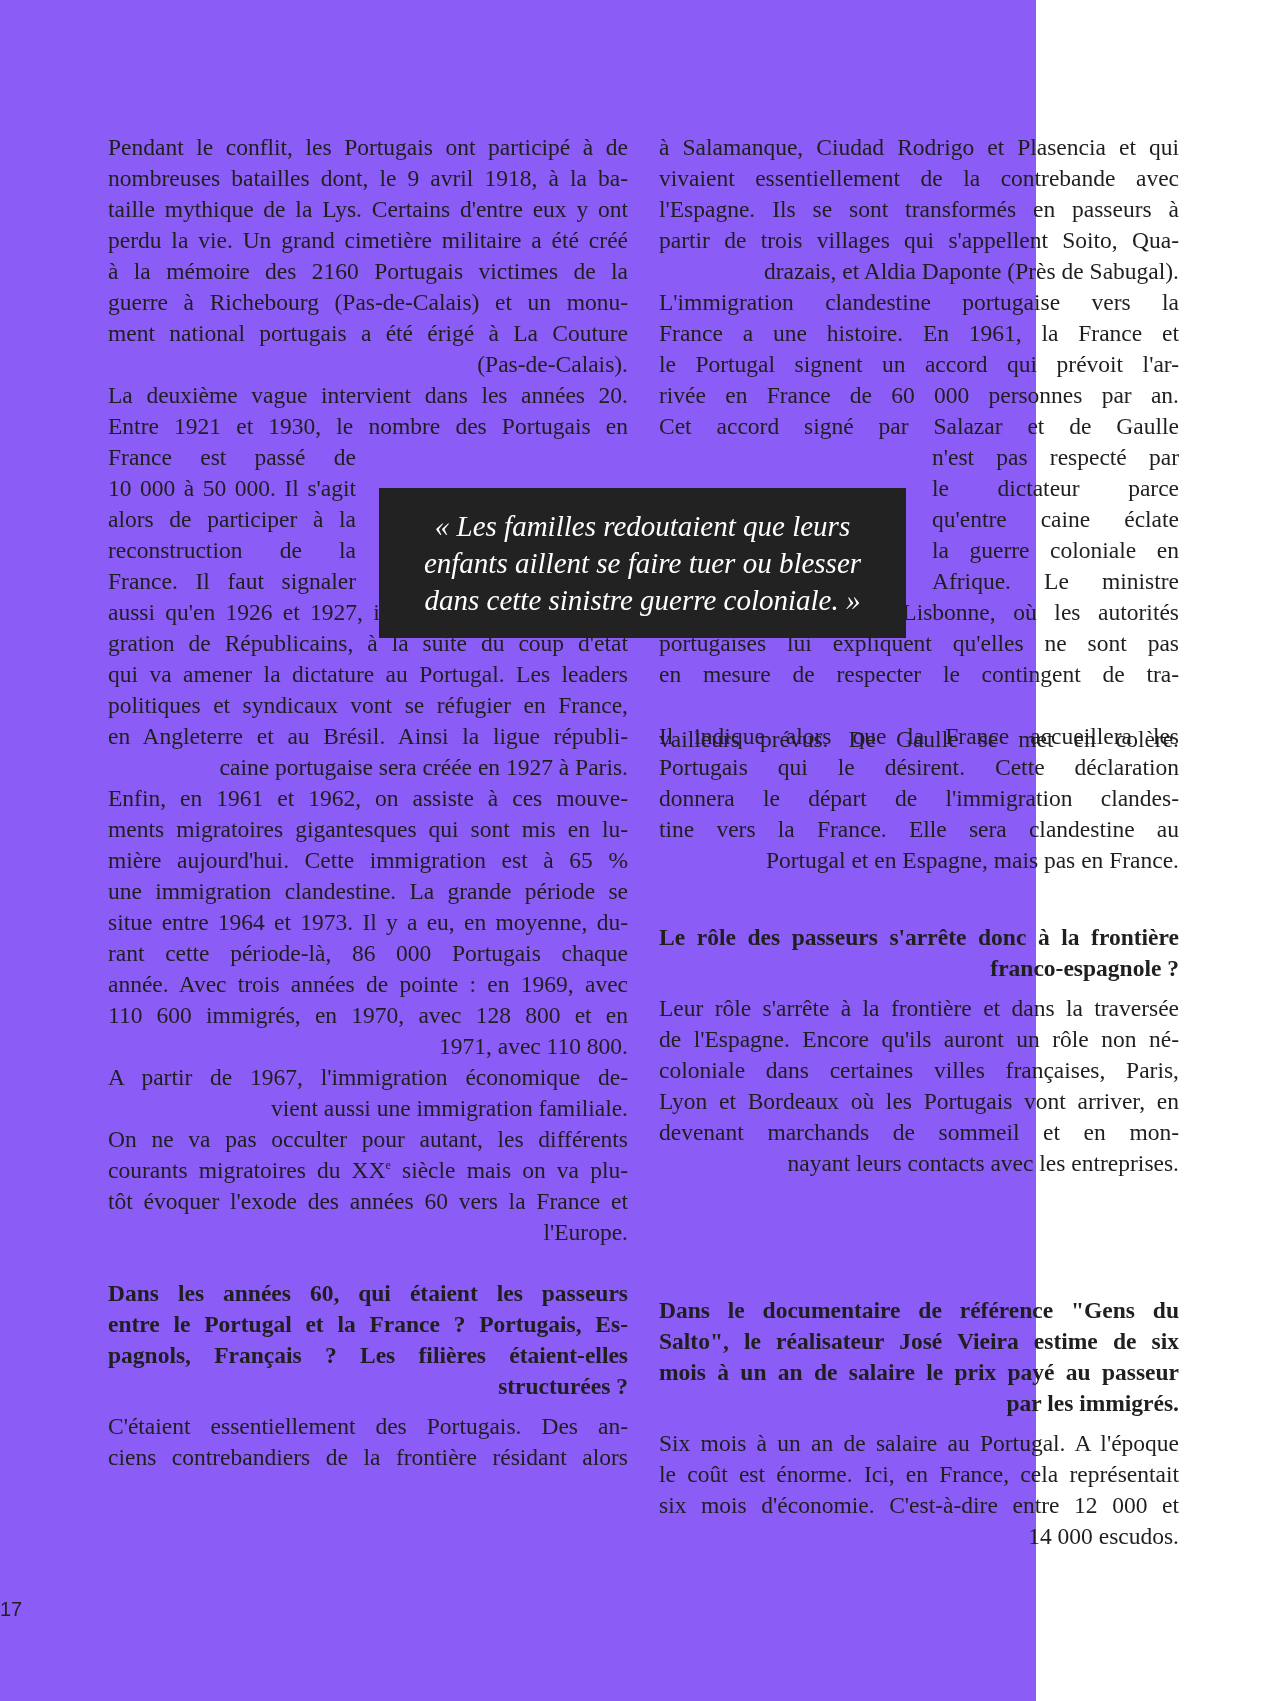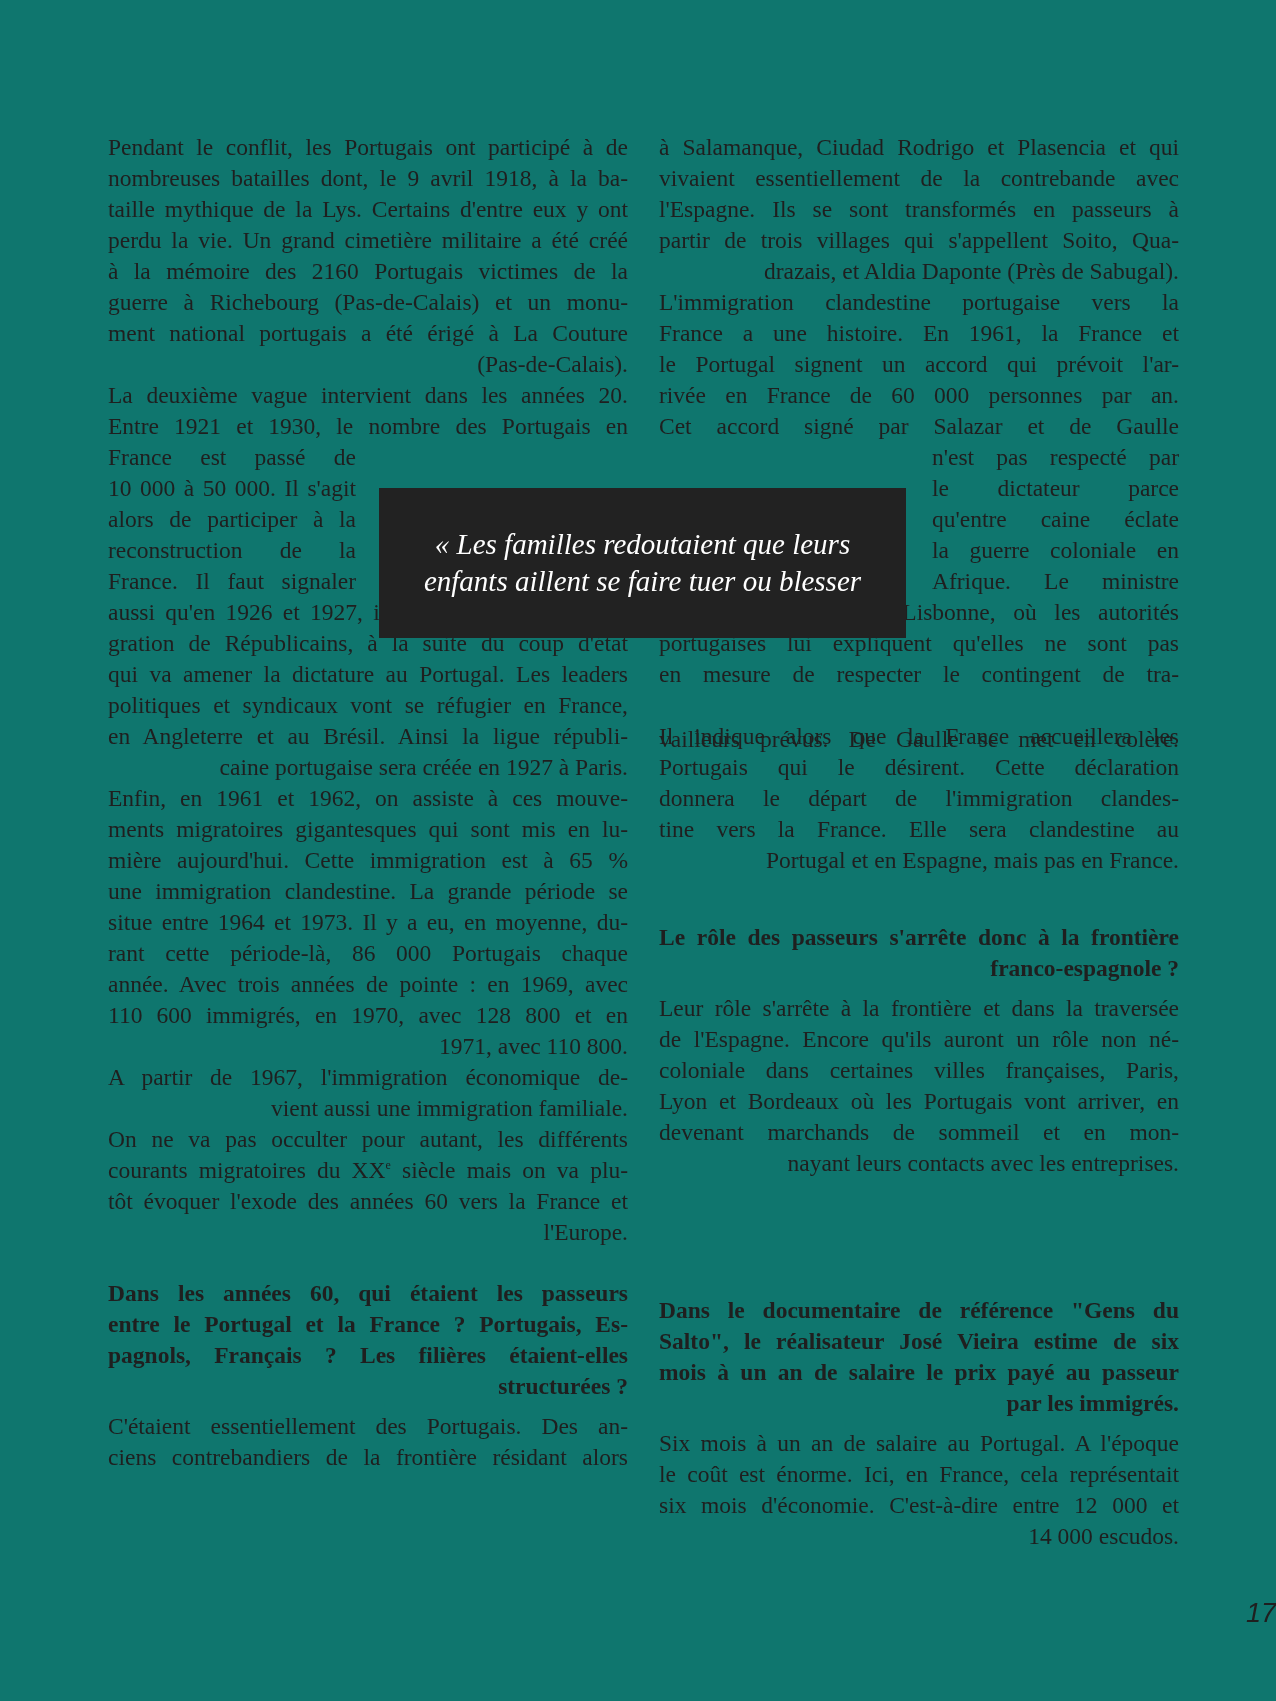--- a/index.html
+++ b/index.html
@@ -1,17 +1,17 @@
 <!DOCTYPE html>
 <html><head>
   <meta charset="utf-8">
   <style>
     html, body { margin: 0; padding: 0; background: #ffffff; }
     body { width: 1276px; height: 1701px; position: relative; overflow: hidden; }
-    .page { position: absolute; left: 0; top: 0; width: 1276px; height: 1701px; background: #0f766e; }
+    .page { position: absolute; left: 0; top: 0; width: 1036px; height: 1701px; background: #8b5cf6; }
     .line {
       position: absolute;
       font-family: "Liberation Serif", "DejaVu Serif", serif;
       font-size: 23.5px;
       color: #1f1f1f;
       white-space: nowrap;
       line-height: 30px;
       height: 30px;
     }
     .just { text-align: justify; text-align-last: justify; }
@@ -31,23 +31,23 @@
       font-family: "Liberation Serif", "DejaVu Serif", serif;
       font-style: italic;
       font-size: 29px;
       color: #ffffff;
       line-height: 37px;
       white-space: nowrap;
       text-align: center;
     }
     .page-number {
       position: absolute; left: 0; width: 1276px; top: 1598px;
-      text-align: right;
+      text-align: left;
       font-family: "Liberation Sans", "DejaVu Sans", sans-serif;
-      font-size: 27px; color: #1f1f1f; font-style: italic;
+      font-size: 20px; color: #1f1f1f;
     }
     sup { font-size: 12px; vertical-align: 9px; line-height: 0; }
   </style>
 </head>
 <body>
 
 <div class="page">
 
   <div>
 
@@ -151,16 +151,17 @@
 
     <div class="line col-r just" style="top:1428px">Six mois à un an de salaire au Portugal. A l'époque</div>
     <div class="line col-r just" style="top:1459px">le coût est énorme. Ici, en France, cela représentait</div>
     <div class="line col-r just" style="top:1490px">six mois d'économie. C'est-à-dire entre 12 000 et</div>
     <div class="line col-r left" style="top:1521px">14 000 escudos.</div>
   </div>
 
   <div class="quote-box">
     <div class="quote-line">« Les familles redoutaient que leurs</div>
     <div class="quote-line">enfants aillent se faire tuer ou blesser</div>
+    <div class="quote-line">dans cette sinistre guerre coloniale. »</div>
   </div>
 
   <div class="page-number">17</div>
 </div>
 
 </body></html>

